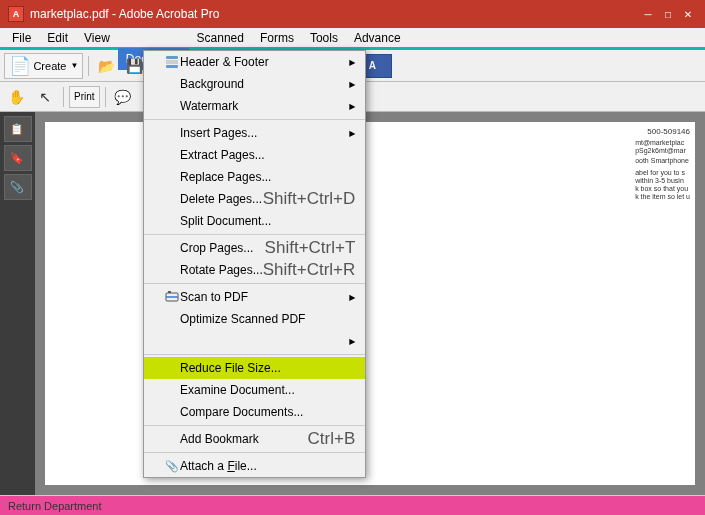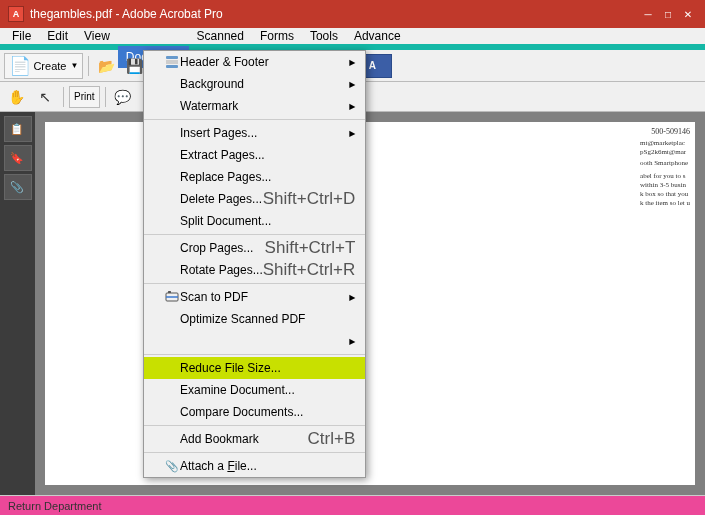--- a/index.html
+++ b/index.html
@@ -55,21 +55,21 @@
       justify-content: center;
     }
 
     
     .menu-bar {
       background: #f0f0f0;
       height: 22px;
       display: flex;
       align-items: center;
       padding: 0 4px;
-      border-bottom: 6px solid #14b8a6;
+      border-bottom: 3px solid #14b8a6;
     }
     .menu-item {
       padding: 2px 8px;
       cursor: pointer;
       font-size: 12px;
       color: #000;
       height: 22px;
       display: flex;
       align-items: center;
     }
@@ -236,21 +236,21 @@
       margin-left: auto;
     }
   </style>
 </head>
 <body>
 
 <div class="title-bar">
   <div class="title-bar-icon">
     <span style="color:white;font-size:9px;font-weight:bold;">A</span>
   </div>
-  <span class="title-text">thegambles.pdf - Adobe Acrobat Pro</span>
+  <span class="title-text">marketplac.pdf - Adobe Acrobat Pro</span>
   <div class="title-controls">
     <button class="title-btn">─</button>
     <button class="title-btn">□</button>
     <button class="title-btn">✕</button>
   </div>
 </div>
 
 <div class="menu-bar">
   <div class="menu-item">File</div>
   <div class="menu-item">Edit</div>
@@ -308,21 +308,21 @@
 
   <div class="left-panel">
     <div class="panel-btn">📋</div>
     <div class="panel-btn">🔖</div>
     <div class="panel-btn">📎</div>
   </div>
 
   <div class="doc-area">
     <div class="doc-page">
 
-      <div style="position:absolute;right:0;top:0;font-size:8px;padding:5px;color:#333;font-family:Liberation Serif, serif;">
+      <div style="position:absolute;right:0;top:0;font-size:8px;padding:5px;color:#333;">
         <div style="text-align:right;margin-bottom:3px;">500-509146</div>
         <div style="margin-bottom:1px;font-size:7px;">mt@marketplac</div>
         <div style="margin-bottom:3px;font-size:7px;">pSg2k6mt@mar</div>
         <div style="margin-bottom:5px;font-size:7px;">ooth Smartphone</div>
         <div style="margin-bottom:1px;font-size:7px;">abel for you to s</div>
         <div style="margin-bottom:1px;font-size:7px;">within 3-5 busin</div>
         <div style="margin-bottom:1px;font-size:7px;">k box so that you</div>
         <div style="font-size:7px;">k the item so let u</div>
       </div>
     </div>

